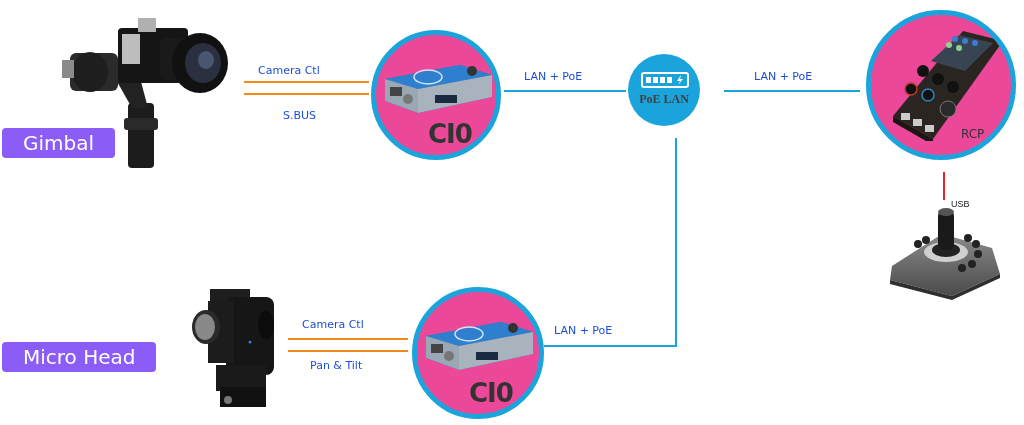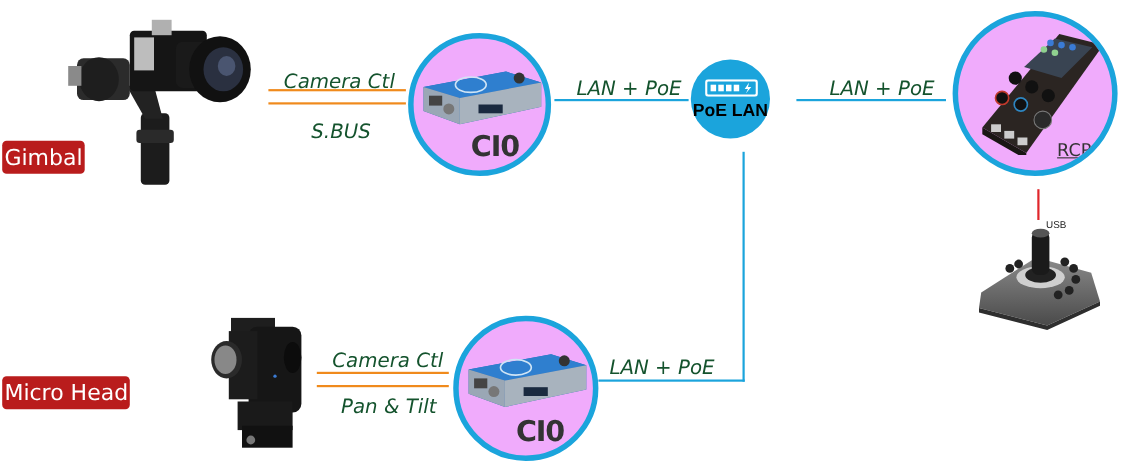--- a/index.html
+++ b/index.html
@@ -1,24 +1,24 @@
 <!DOCTYPE html>
 <html><head>
 <meta charset="utf-8">
 <style>
   html, body { margin:0; padding:0; background:#ffffff; }
   body { width:1024px; height:425px; position:relative; overflow:hidden; font-family:"Liberation Sans", sans-serif; }
   .abs { position:absolute; }
-  .label-badge { position:absolute; background:#b91c1c; color:#fff; border-radius:4px; font-family:"DejaVu Sans", sans-serif; font-size:20px; line-height:30px; padding:0 2px; }
-  .conn-text { position:absolute; font-family:"DejaVu Sans", sans-serif; font-size:18px; color:#14532d; white-space:nowrap;font-style:italic; }
+  .label-badge { position:absolute; background:#8b5cf6; color:#fff; border-radius:4px; font-family:"DejaVu Sans", sans-serif; font-size:20px; line-height:30px; padding:0 21px; }
+  .conn-text { position:absolute; font-family:"DejaVu Sans", sans-serif; font-size:11px; color:#1d4ed8; white-space:nowrap; }
   .line-h { position:absolute; height:2px; }
   .line-v { position:absolute; width:2px; }
-  .ring { position:absolute; border:5px solid #1ba4dc; border-radius:50%; box-sizing:border-box; background:#f0abfc; overflow:hidden; }
+  .ring { position:absolute; border:5px solid #1ba4dc; border-radius:50%; box-sizing:border-box; background:#ec4899; overflow:hidden; }
   .cio-text { position:absolute; font-family:"DejaVu Sans", sans-serif; font-weight:bold; color:#333; font-size:26px; letter-spacing:-1px; }
-  .rcp-text { position:absolute; font-family:"DejaVu Sans", sans-serif; color:#333; font-size:16px;text-decoration:underline; }
+  .rcp-text { position:absolute; font-family:"DejaVu Sans", sans-serif; color:#333; font-size:12px; }
   svg { display:block; }
 </style>
 </head>
 <body>
 
 <div class="abs" style="left:60px;top:8px;width:175px;height:162px;">
   <svg width="175" height="162" viewBox="0 0 175 162">
 
     <rect x="68" y="95" width="26" height="65" rx="4" fill="#1c1c1c"></rect>
     <rect x="64" y="110" width="34" height="12" rx="3" fill="#2a2a2a"></rect>
@@ -66,21 +66,21 @@
 
 <div class="abs" style="left:628px;top:54px;width:72px;height:72px;border-radius:50%;background:#1ba4dc;">
   <svg class="abs" style="left:13px;top:18px;" width="48" height="16" viewBox="0 0 48 16">
     <rect x="1" y="1" width="46" height="14" rx="2" fill="none" stroke="#fff" stroke-width="2"></rect>
     <rect x="5" y="5" width="5" height="6" fill="#fff"></rect>
     <rect x="12" y="5" width="5" height="6" fill="#fff"></rect>
     <rect x="19" y="5" width="5" height="6" fill="#fff"></rect>
     <rect x="26" y="5" width="5" height="6" fill="#fff"></rect>
     <path d="M40 3 L36 9 L39 9 L37 13 L42 7 L39 7 Z" fill="#fff"></path>
   </svg>
-  <div class="abs" style="left:0;top:38px;width:72px;text-align:center;color:#000000;font-family:Liberation Sans, sans-serif;font-weight:bold;font-size:16px;">PoE LAN</div>
+  <div class="abs" style="left:0;top:38px;width:72px;text-align:center;color:#404040;font-family:Liberation Serif, serif;font-weight:bold;font-size:12px;">PoE LAN</div>
 </div>
 
 <div class="conn-text" style="left:754px;top:70px;">LAN + PoE</div>
 <div class="line-h" style="left:724px;top:90px;width:136px;background:#1ba4dc;"></div>
 
 <div class="line-v" style="left:675px;top:138px;height:209px;background:#1ba4dc;"></div>
 <div class="line-h" style="left:544px;top:345px;width:133px;background:#1ba4dc;"></div>
 <div class="conn-text" style="left:554px;top:324px;">LAN + PoE</div>
 
 <div class="ring" style="left:866px;top:10px;width:150px;height:150px;">

